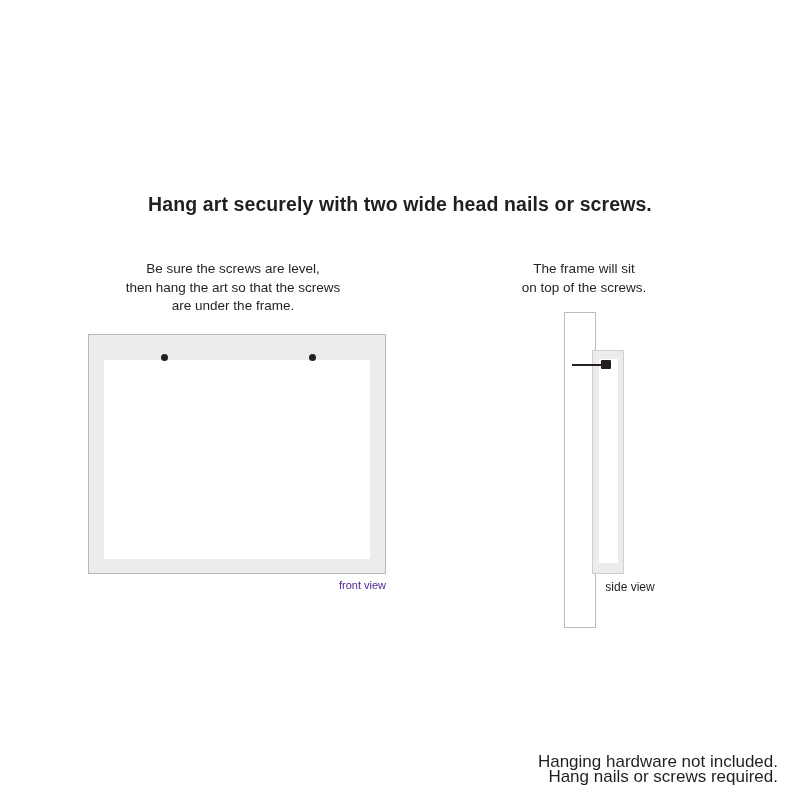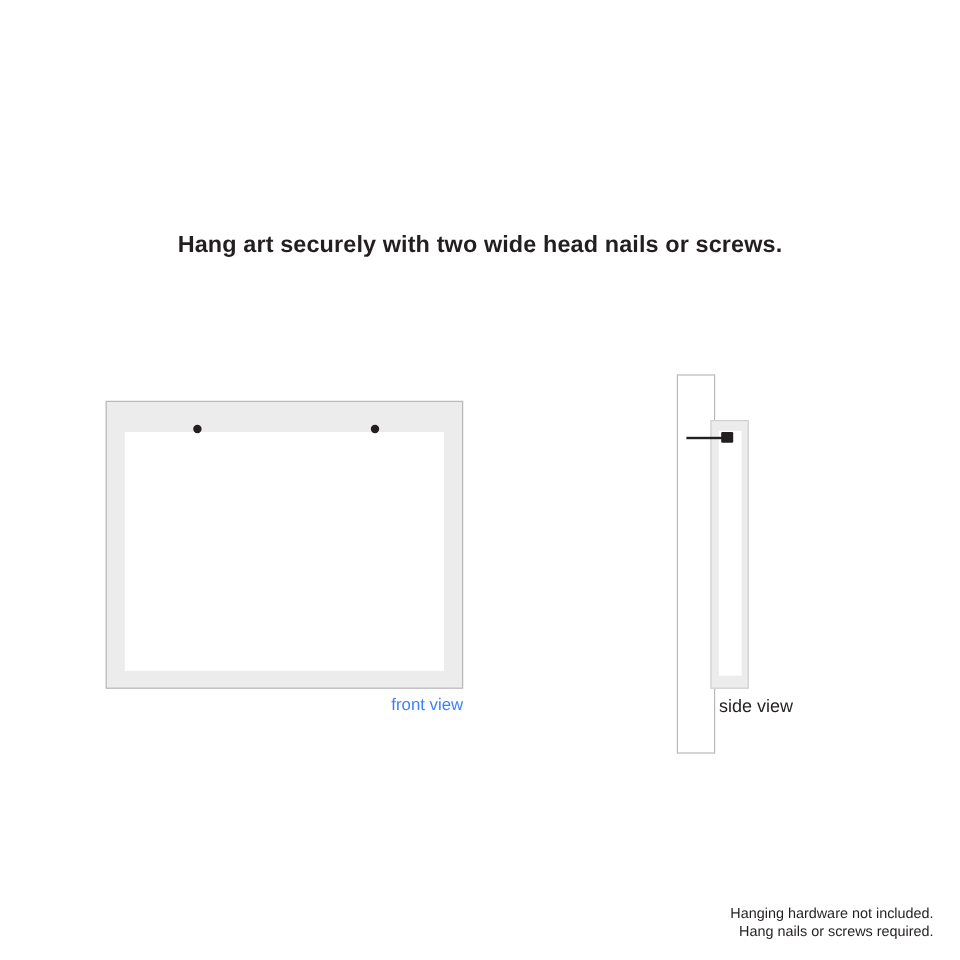--- a/index.html
+++ b/index.html
@@ -87,22 +87,22 @@
   }
   .screw-left  { left: 72px;  top: 19px; }
   .screw-right { left: 220px; top: 19px; }
 
   .label-front-view {
     position: absolute;
     left: 246px;
     top: 579px;
     width: 140px;
     text-align: right;
-    font-size: 14px;
-    color: #3b82f6;
+    font-size: 11px;
+    color: #4c1d95;
   }
 
   
   
   .side-wall {
     position: absolute;
     left: 564px;
     top: 312px;
     width: 32px;
     height: 316px;
@@ -147,44 +147,53 @@
     background: #231f20;
     border-radius: 1px;
   }
 
   .label-side-view {
     position: absolute;
     left: 560px;
     top: 580px;
     width: 140px;
     text-align: center;
-    font-size: 15px;
+    font-size: 12px;
     color: #231f20;
   }
 
   
   .footnote {
     position: absolute;
     right: 22px;
     bottom: 16px;
     text-align: right;
-    font-size: 12px;
+    font-size: 17px;
     line-height: 15px;
     color: #231f20;
   }
   .footnote span { display: block; white-space: nowrap; }
 </style>
 </head>
 <body>
 
 <div class="stage">
 
   <div class="headline">Hang art securely with two wide head nails or screws.</div>
 
-
+  <div class="caption caption-front">
+    <span>Be sure the screws are level,</span>
+    <span>then hang the art so that the screws</span>
+    <span>are under the frame.</span>
+  </div>
+
+  <div class="caption caption-side">
+    <span>The frame will sit</span>
+    <span>on top of the screws.</span>
+  </div>
 
   <div class="front-frame">
     <div class="front-mat"></div>
     <div class="screw screw-left"></div>
     <div class="screw screw-right"></div>
   </div>
   <div class="label-front-view">front view</div>
 
   <div class="side-wall"></div>
   <div class="side-frame">

